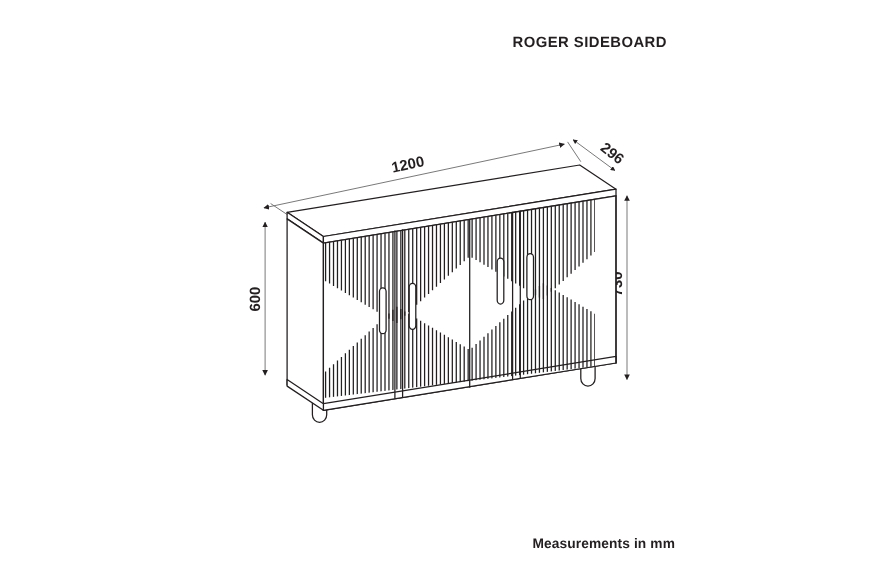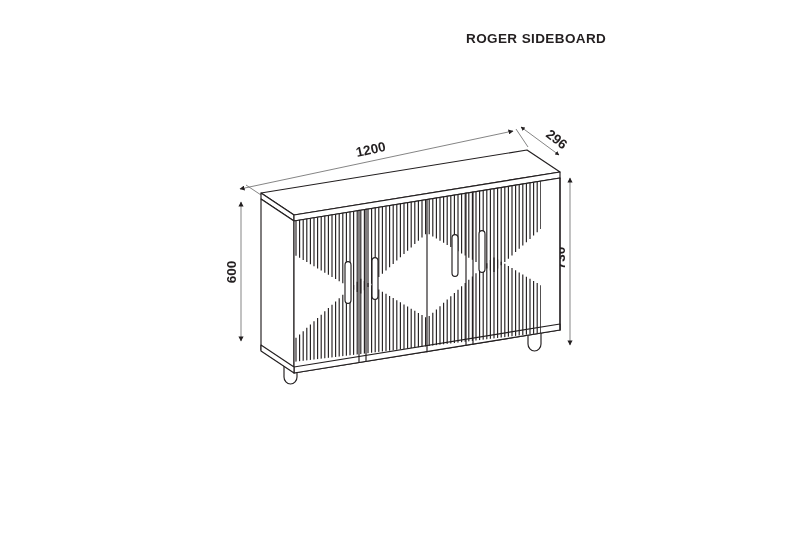--- a/index.html
+++ b/index.html
@@ -20,20 +20,21 @@
   .dimtxt{fill:#231f20;font-family:"Liberation Sans",sans-serif;font-weight:bold;font-size:13.5px;}
   .fillw{fill:#ffffff;}
 </style>
 </head>
 <body>
 
 <div id="stage">
 
   <div class="txt" id="title">ROGER SIDEBOARD</div>
 
+  <div class="txt" id="footnote">Measurements in mm</div>
 
   <svg width="800" height="533" viewBox="0 0 800 533">
 
     <defs>
       <marker id="ar" viewBox="0 0 10 10" refX="9" refY="5" markerWidth="6" markerHeight="6" orient="auto-start-reverse">
         <path d="M 0 0 L 10 5 L 0 10 z" fill="#231f20"></path>
       </marker>
       <marker id="arS" viewBox="0 0 10 10" refX="9" refY="5" markerWidth="5" markerHeight="5" orient="auto-start-reverse">
         <path d="M 0 0 L 10 5 L 0 10 z" fill="#231f20"></path>
       </marker>

